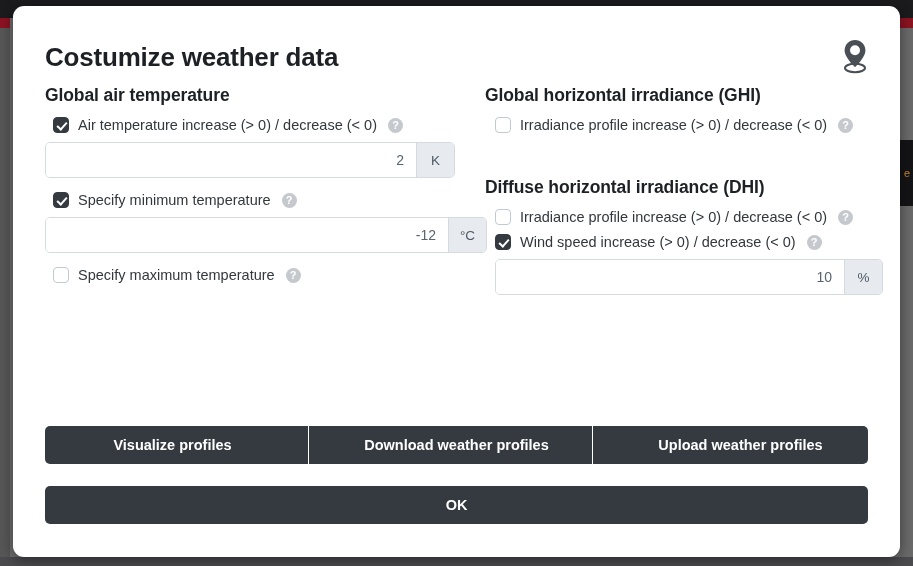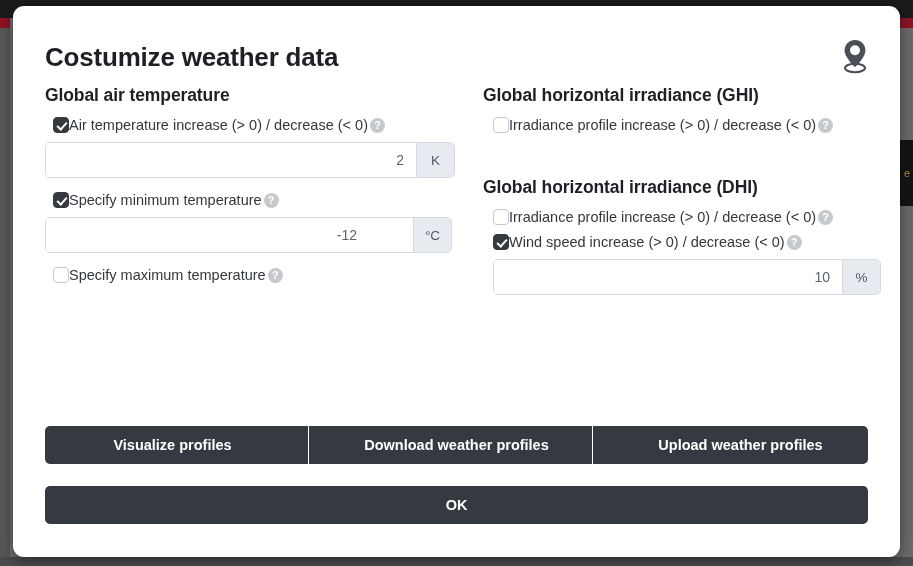--- a/index.html
+++ b/index.html
@@ -98,21 +98,21 @@
     font-weight: bold;
     color: #1d2125;
     letter-spacing: -.1px;
   }
   .section-title.spaced-lg { margin-top: 44px; }
 
   
   .check-row {
     display: flex;
     align-items: center;
-    gap: 0;
+    gap: 9px;
     margin: 0 0 9px 8px;
   }
   .check-row.indent-r { margin-left: 10px; }
   .cbx {
     width: 16px; height: 16px;
     border-radius: 4px;
     flex: 0 0 auto;
     position: relative;
   }
   .cbx.off {
@@ -155,21 +155,21 @@
   .input-group {
     display: flex;
     height: 36px;
     margin-bottom: 14px;
     border: 1px solid #d4dae0;
     border-radius: 5px;
     overflow: hidden;
     background: #ffffff;
   }
   .input-group.w-left  { width: 410px; }
-  .input-group.w-min   { width: 407px; gap: 44px; }
+  .input-group.w-min   { width: 442px; }
   .input-group.w-wind  { width: 388px; margin-left: 0; }
   .input-field {
     flex: 1 1 auto;
     border: 0;
     outline: none;
     background: #ffffff;
     text-align: right;
     padding: 0 12px;
     font-family: "Liberation Sans", sans-serif;
     font-size: 14px;
@@ -288,21 +288,21 @@
       <div class="col-right">
 
         <h2 class="section-title">Global horizontal irradiance (GHI)</h2>
 
         <div class="check-row indent-r">
           <span class="cbx off"></span>
           <span class="check-label">Irradiance profile increase (&gt; 0) / decrease (&lt; 0)</span>
           <span class="help-icon">?</span>
         </div>
 
-        <h2 class="section-title spaced-lg">Global horizontal irradiance (DHI)</h2>
+        <h2 class="section-title spaced-lg">Diffuse horizontal irradiance (DHI)</h2>
 
         <div class="check-row indent-r">
           <span class="cbx off"></span>
           <span class="check-label">Irradiance profile increase (&gt; 0) / decrease (&lt; 0)</span>
           <span class="help-icon">?</span>
         </div>
 
 
         <div class="check-row indent-r">
           <span class="cbx on"></span>

